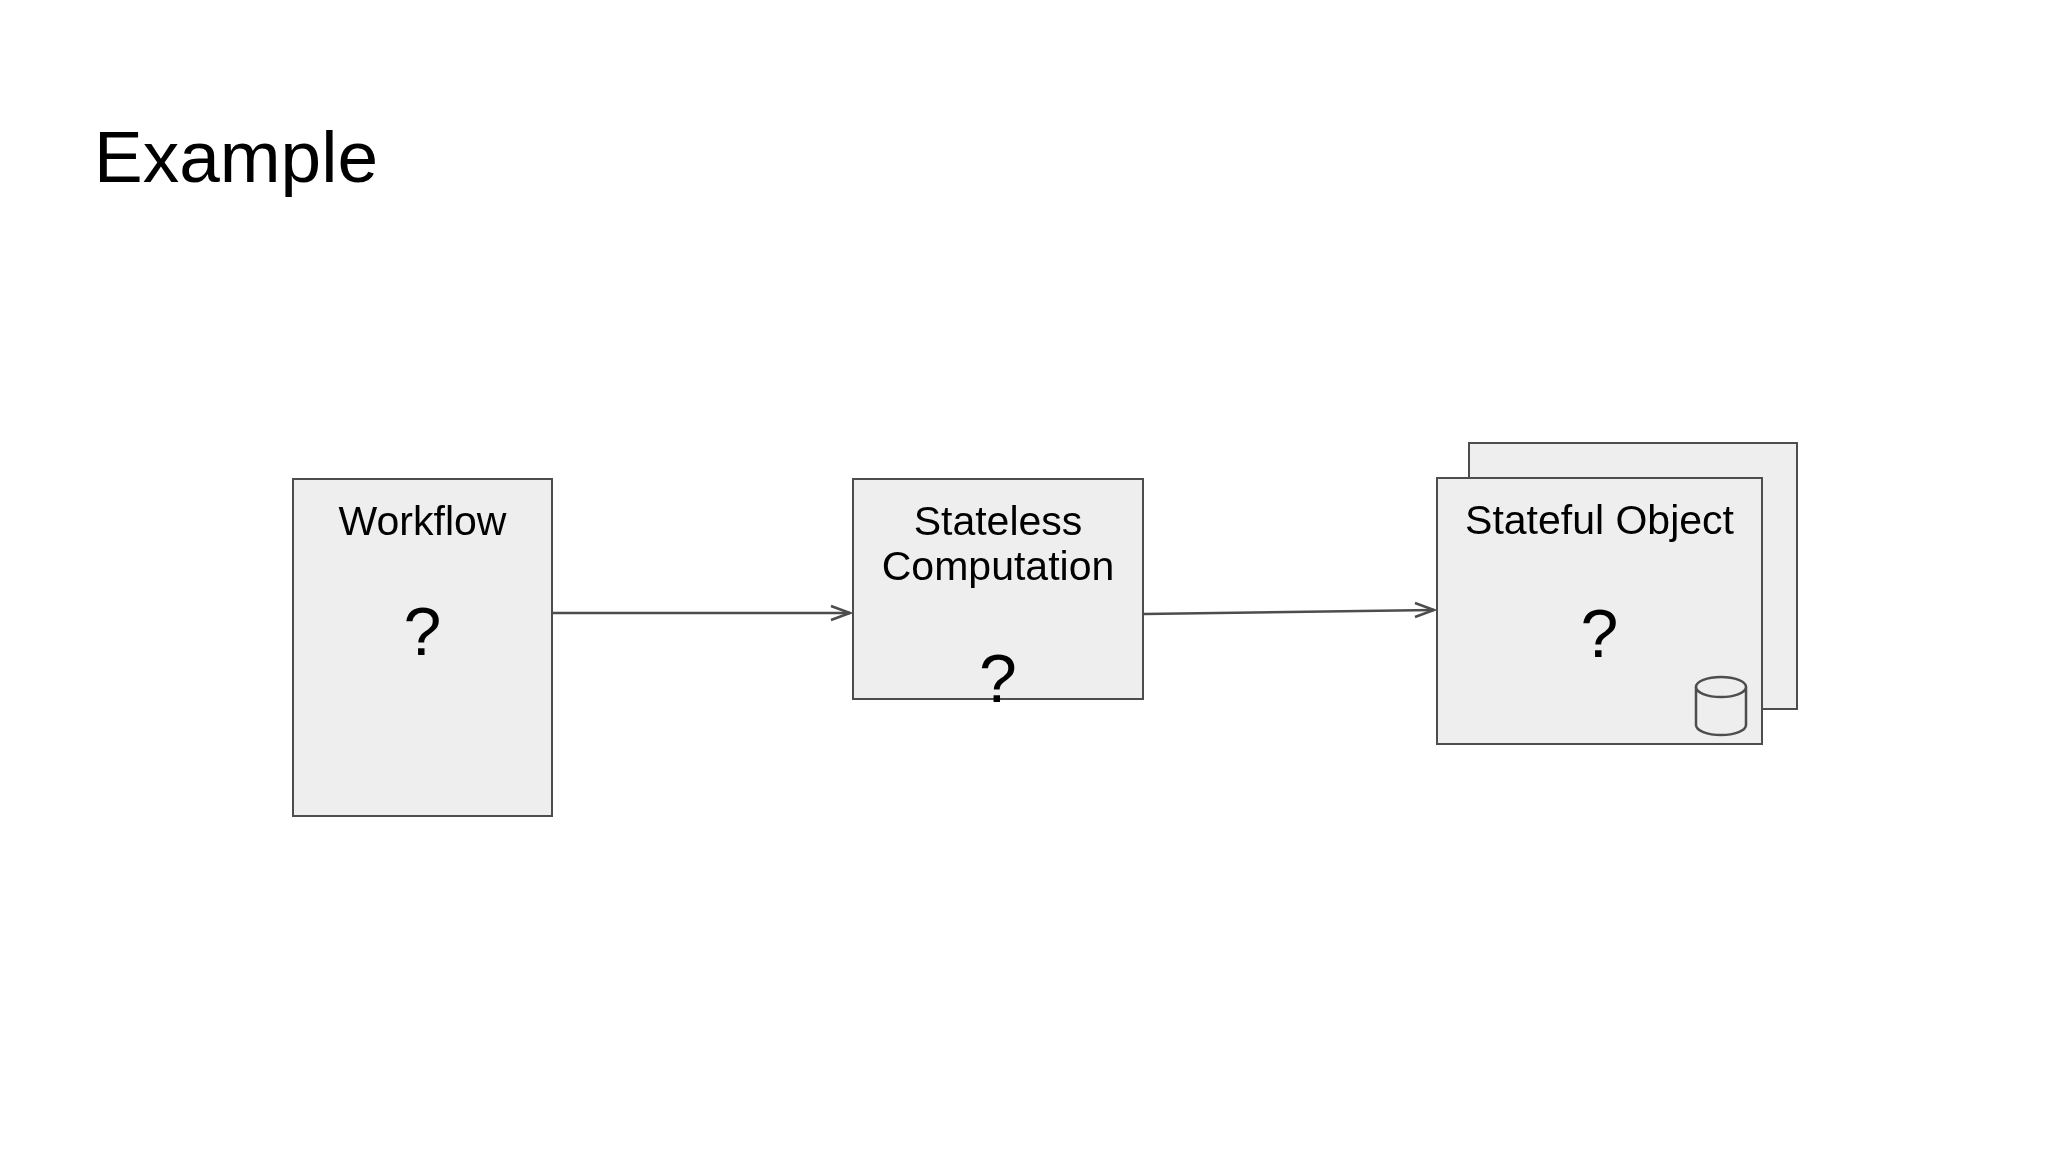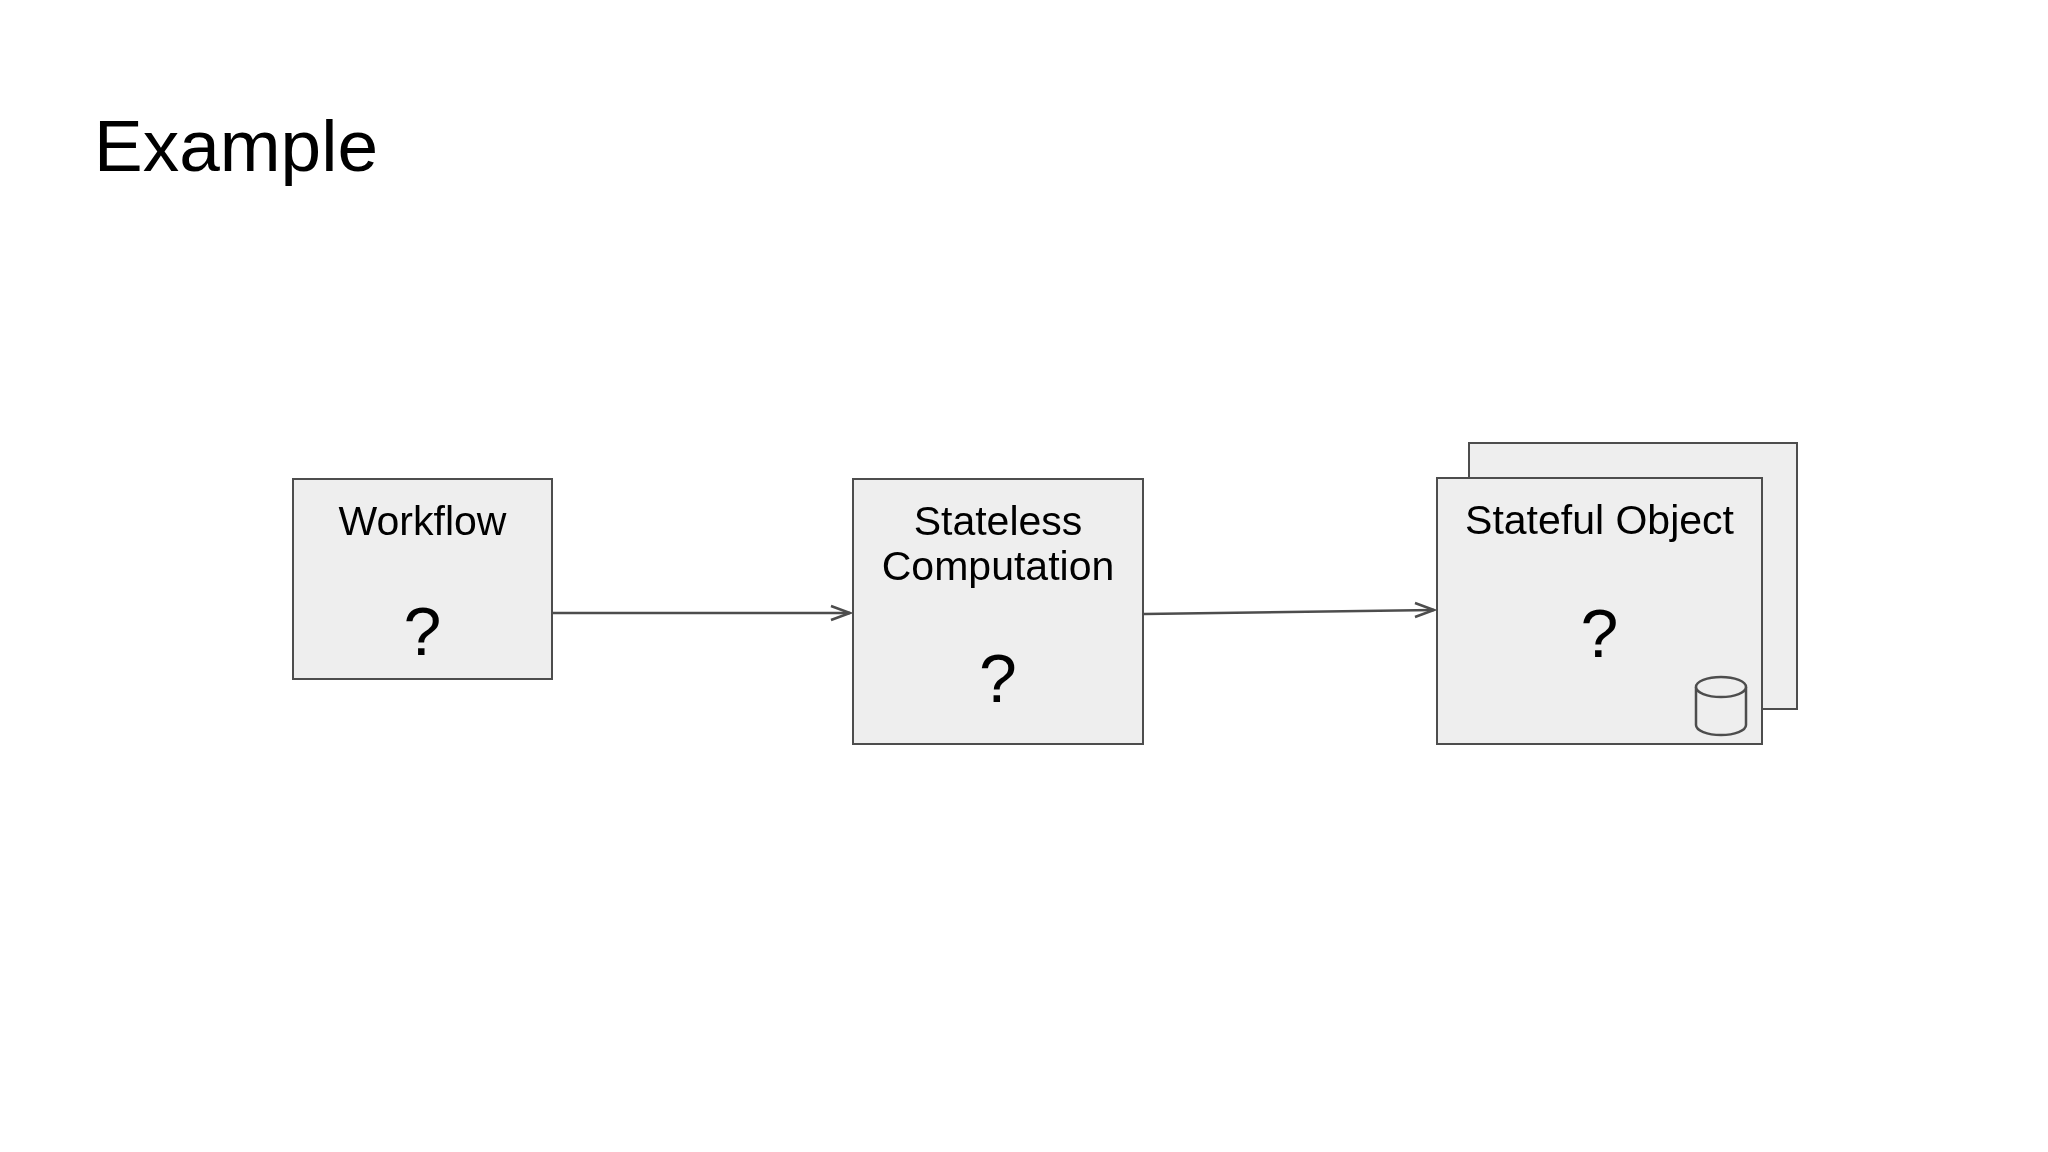--- a/index.html
+++ b/index.html
@@ -12,21 +12,21 @@
     width: 2048px;
     height: 1152px;
     background: var(--bg, #ffffff);
     font-family: "Liberation Sans", sans-serif;
     color: var(--text, #000000);
     overflow: hidden;
   }
   .slide-title {
     position: absolute;
     left: 94px;
-    top: 109px;
+    top: 120px;
     font-size: 73px;
     line-height: 1;
     letter-spacing: 0px;
     color: var(--text, #000000);
     white-space: nowrap;
     text-align: center;
   }
   .node {
     position: absolute;
     box-sizing: border-box;
@@ -42,22 +42,22 @@
     padding-top: 19px;
   }
   .node-qmark {
     position: absolute;
     left: 0;
     right: 0;
     text-align: center;
     font-size: 68px;
     line-height: 68px;
   }
-  .node-workflow   { left: 292px;  top: 478px; width: 261px; height: 202px; }
-  .node-stateless  { left: 852px;  top: 478px; width: 292px; height: 267px; }
+  .node-workflow   { left: 292px;  top: 478px; width: 261px; height: 339px; }
+  .node-stateless  { left: 852px;  top: 478px; width: 292px; height: 222px; }
   .node-stateful   { left: 1436px; top: 477px; width: 327px; height: 268px; }
   .stack-back      { left: 1468px; top: 442px; width: 330px; height: 268px; }
 
   .node-workflow  .node-qmark { top: 117px; }
   .node-stateless .node-qmark { top: 164px; }
   .node-stateful  .node-qmark { top: 120px; }
   .node-stateful  .node-label { }
 
   .arrow-svg {
     position: absolute;

